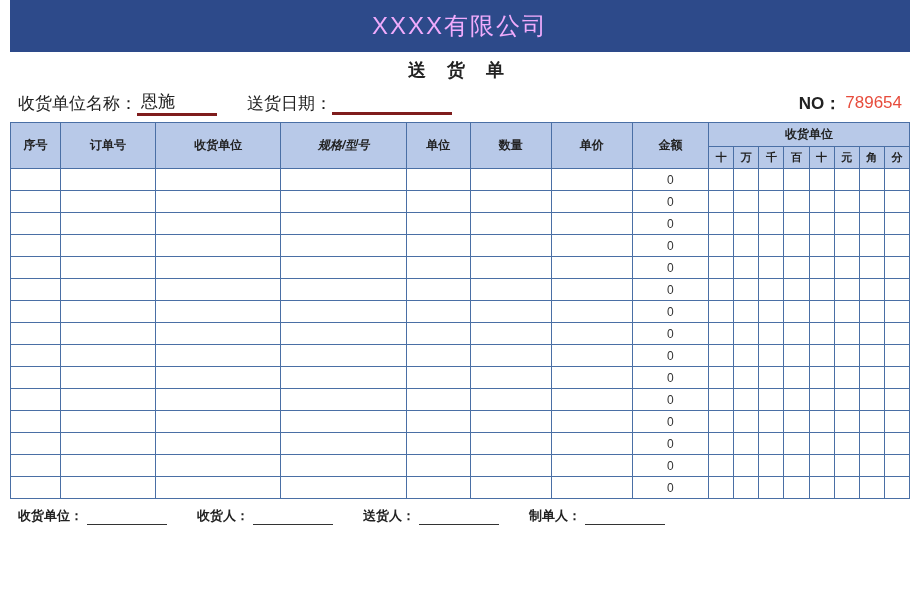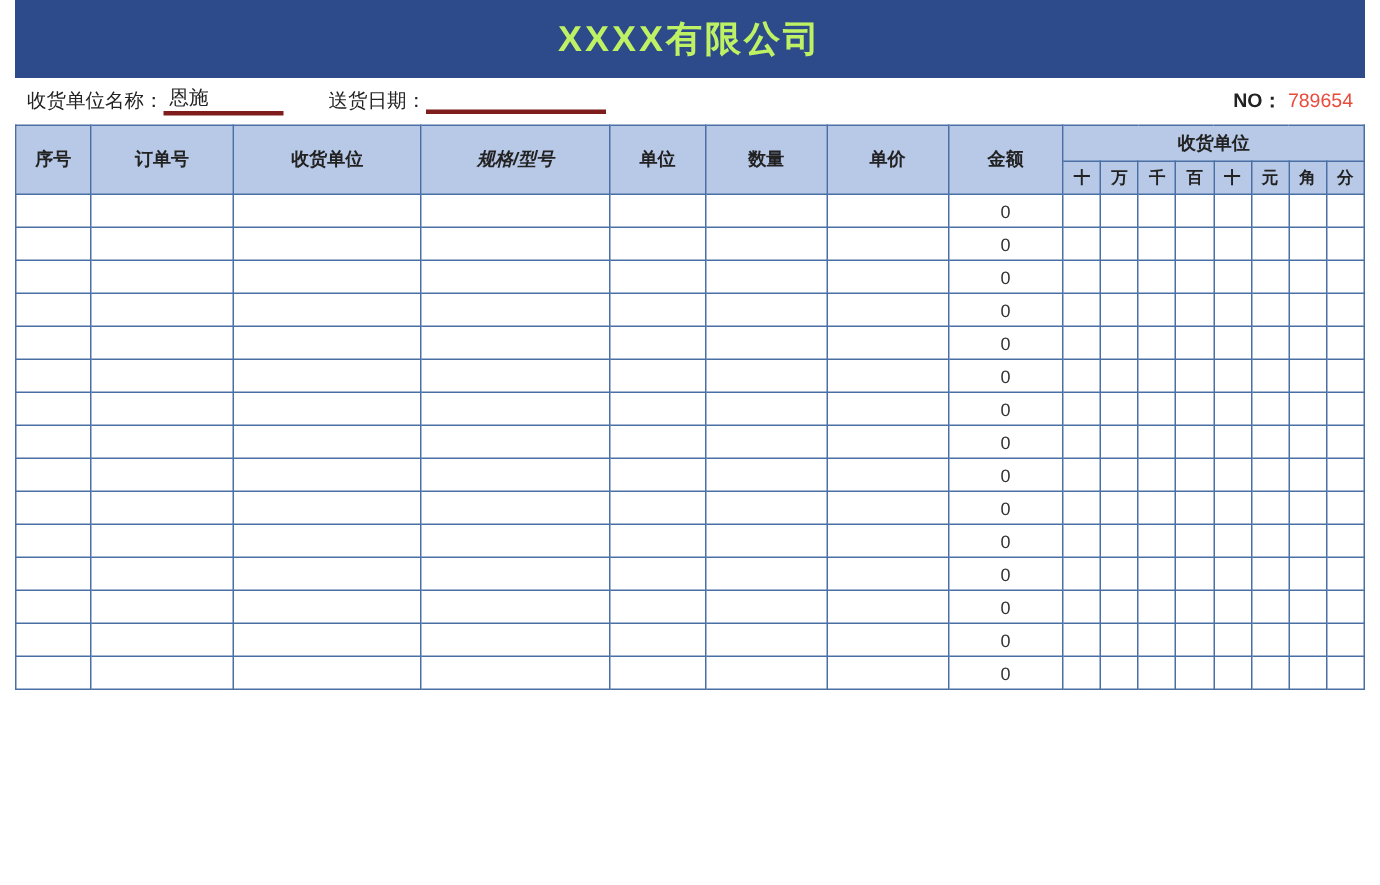--- a/index.html
+++ b/index.html
@@ -10,40 +10,40 @@
       min-height: 590px;
       font-size: 13px;
       color: #222;
     }
     .page {
       width: 920px;
       padding: 0 10px 10px 10px;
     }
     .company-header {
       background-color: #2d4a8a;
-      color: #bef264;
+      color: #f0abfc;
       text-align: center;
       font-size: 24px;
-      font-weight: bold;
+      font-weight: normal;
       padding: 10px 0;
       letter-spacing: 2px;
     }
     .doc-title {
       text-align: center;
       font-size: 18px;
       font-weight: bold;
       padding: 6px 0 4px 0;
       letter-spacing: 8px;
       color: #222;
     }
     .info-row {
       display: flex;
       align-items: center;
       padding: 4px 8px;
-      font-size: 13px;
+      font-size: 17px;
       color: #222;
     }
     .info-row .info-item {
       display: flex;
       align-items: center;
       margin-right: 30px;
     }
     .info-row .info-label {
       font-weight: normal;
       white-space: nowrap;
@@ -135,20 +135,23 @@
   </style>
 </head>
 <body>
 
 <div class="page">
 
   <div class="company-header">
     <span>XXXX有限公司</span>
   </div>
 
+  <div class="doc-title">
+    <span>送 货 单</span>
+  </div>
 
   <div class="info-row">
     <div class="info-item">
       <span class="info-label">收货单位名称：</span>
       <span class="info-value">恩施</span>
     </div>
     <div class="info-item">
       <span class="info-label">送货日期：</span>
       <span class="info-value" style="min-width:120px;">&nbsp;</span>
     </div>
@@ -450,13 +453,31 @@
           <td></td>
           <td></td>
           <td></td>
           <td></td>
           <td></td>
           <td></td>
         </tr>
       </tbody>
   </table>
 
+  <div class="footer-row">
+    <div class="footer-item">
+      <span class="footer-label">收货单位：</span>
+      <span class="footer-underline">&nbsp;</span>
+    </div>
+    <div class="footer-item">
+      <span class="footer-label">收货人：</span>
+      <span class="footer-underline">&nbsp;</span>
+    </div>
+    <div class="footer-item">
+      <span class="footer-label">送货人：</span>
+      <span class="footer-underline">&nbsp;</span>
+    </div>
+    <div class="footer-item">
+      <span class="footer-label">制单人：</span>
+      <span class="footer-underline">&nbsp;</span>
+    </div>
+  </div>
 </div>
 
 </body></html>

